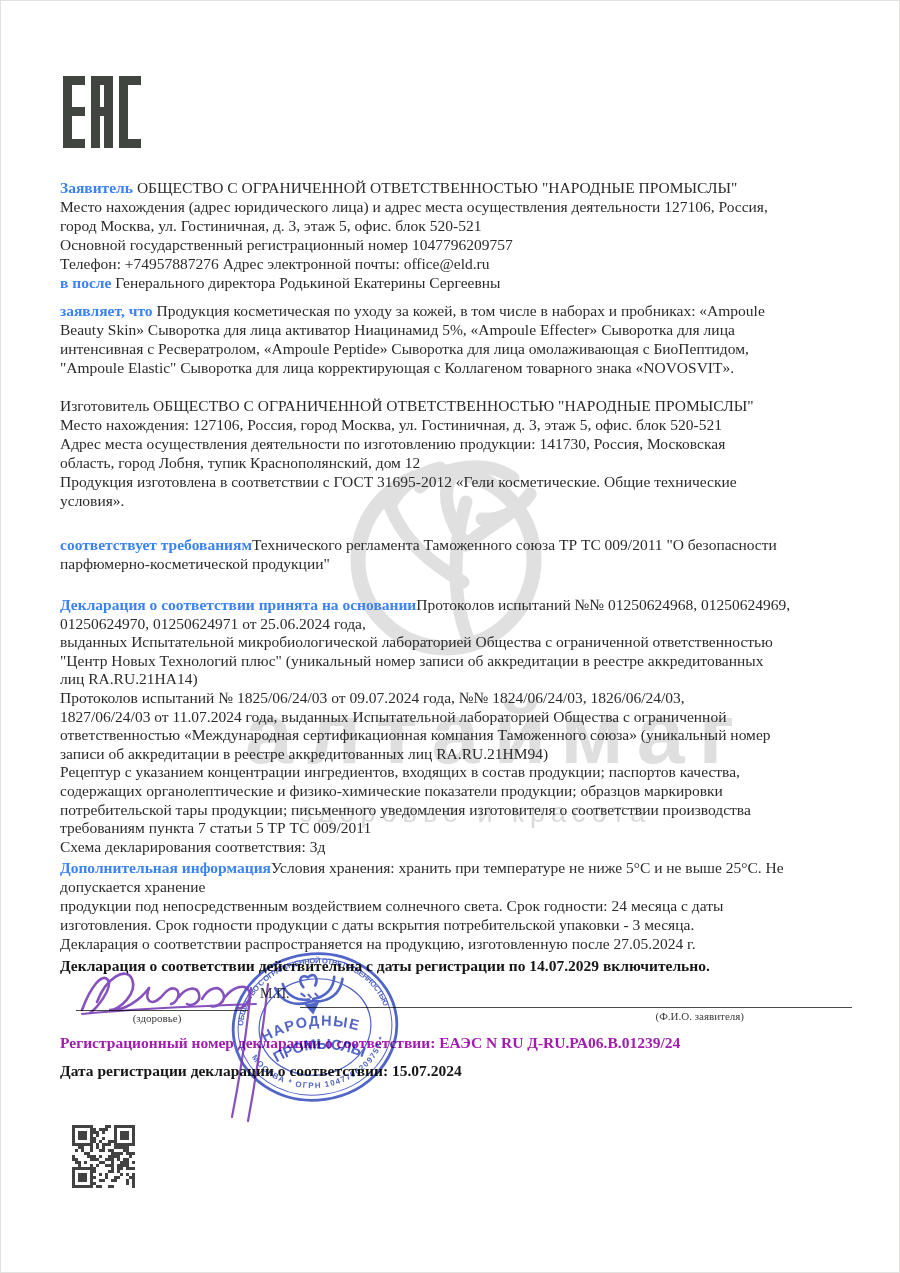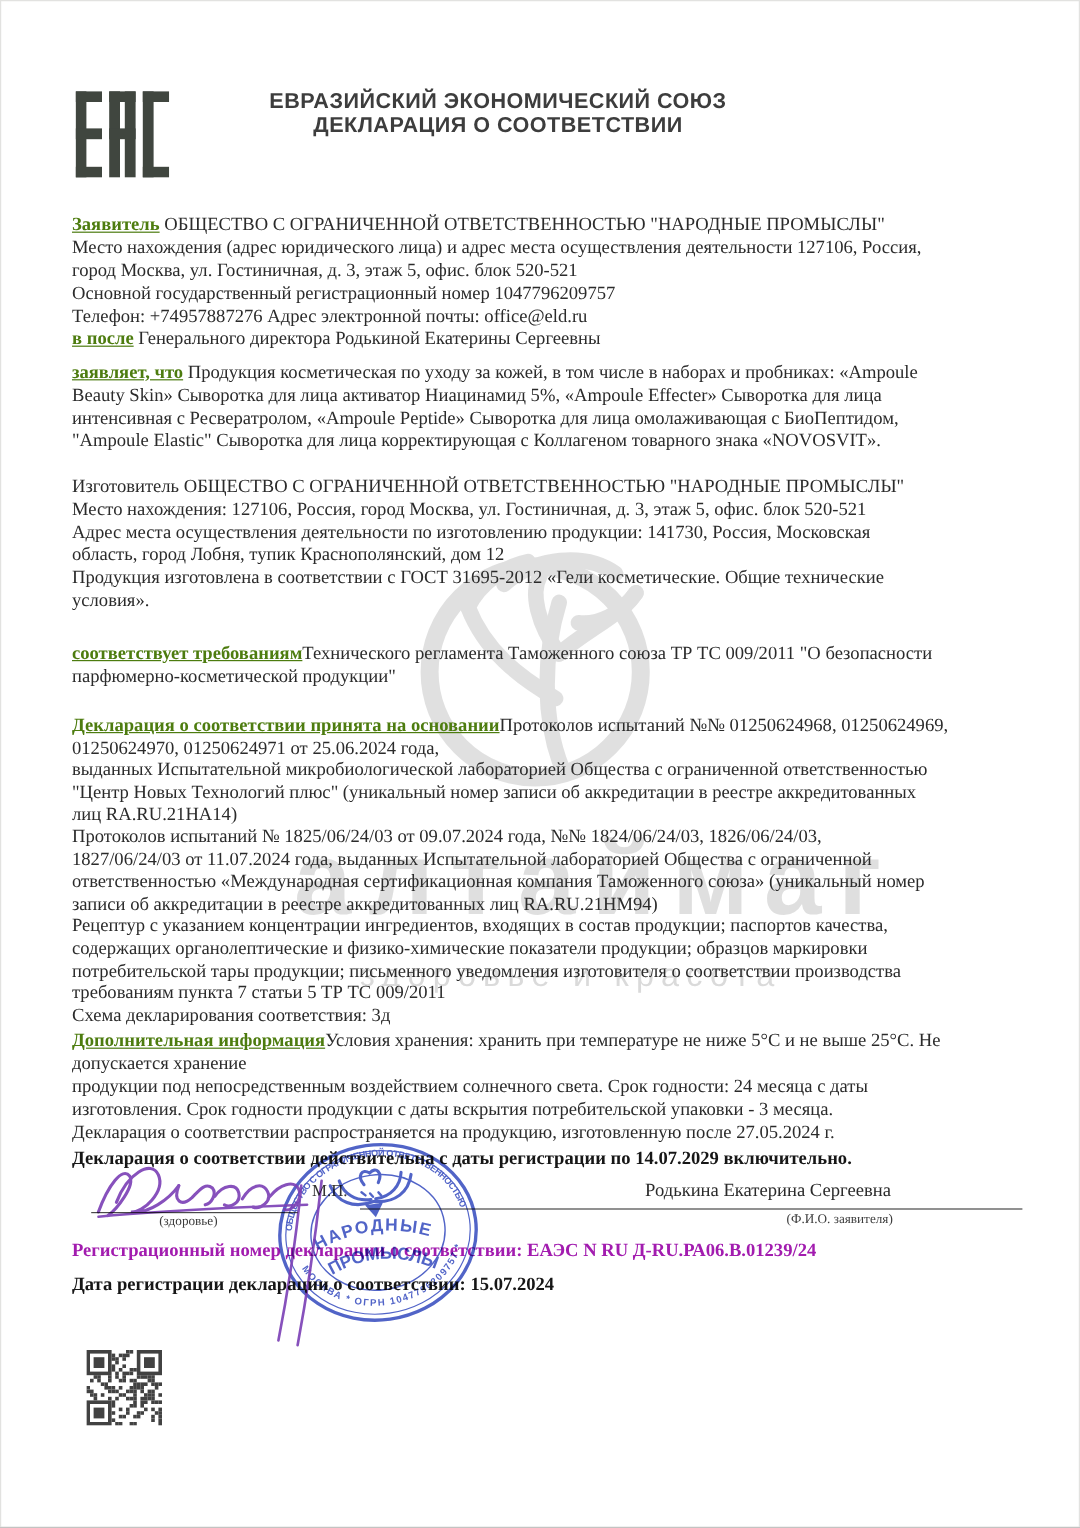--- a/index.html
+++ b/index.html
@@ -14,21 +14,21 @@
     position:absolute;left:115px;top:74px;width:600px;text-align:center;
     font-family:"Liberation Sans",sans-serif;font-weight:bold;font-size:18px;
     line-height:20px;color:#3d3d3d;letter-spacing:.4px;
   }
   .eac{position:absolute;left:63px;top:76px;}
   
   .sec{
     position:absolute;left:60px;width:808px;font-size:15.5px;line-height:19px;
     white-space:pre-line;margin:0;color:#2b2b2b;
   }
-  .sec b{color:#4d7c0f;text-decoration:underline;}
+  .sec b{color:#3b82f6;}
   .tight{line-height:18.6px;}
   .validity{position:absolute;left:60px;top:957px;width:808px;font-size:15.5px;font-weight:bold;color:#161616;}
   
   .sig-line-left{position:absolute;left:76px;top:1010px;width:172px;border-top:1.6px solid #4a4a4a;}
   .sig-caption{position:absolute;left:92px;top:1012px;width:130px;text-align:center;font-size:11px;color:#3c3c3c;}
   .mp-label{position:absolute;left:260px;top:986px;font-size:14px;color:#333;}
   .fio-line{position:absolute;left:300px;top:1007px;width:552px;border-top:1.6px solid #4a4a4a;}
   .fio-name{position:absolute;left:450px;top:984px;width:380px;text-align:center;font-size:15.5px;color:#2b2b2b;}
   .fio-caption{position:absolute;left:544px;top:1010px;width:200px;text-align:right;font-size:11px;color:#3c3c3c;}
   
@@ -82,24 +82,20 @@
         <rect x="28" y="0" width="9" height="72"></rect>
           <rect x="41" y="0" width="9" height="72"></rect>
         <rect x="28" y="0" width="22" height="9"></rect>
           <rect x="28" y="31" width="22" height="9"></rect>
         <rect x="56" y="0" width="9" height="72"></rect>
           <rect x="56" y="0" width="22" height="9"></rect>
         <rect x="56" y="63" width="22" height="9"></rect>
       </g>
     </svg>
 
-    <div class="title">
-      <div>ЕВРАЗИЙСКИЙ ЭКОНОМИЧЕСКИЙ СОЮЗ</div>
-      <div>ДЕКЛАРАЦИЯ О СООТВЕТСТВИИ</div>
-    </div>
 
     <p class="sec" style="top:178px"><b>Заявитель</b><span> ОБЩЕСТВО С ОГРАНИЧЕННОЙ ОТВЕТСТВЕННОСТЬЮ "НАРОДНЫЕ ПРОМЫСЛЫ"
 Место нахождения (адрес юридического лица) и адрес места осуществления деятельности 127106, Россия,
 город Москва, ул. Гостиничная, д. 3, этаж 5, офис. блок 520-521
 Основной государственный регистрационный номер 1047796209757
 Телефон: +74957887276 Адрес электронной почты: office@eld.ru
 </span><b>в после</b><span> Генерального директора Родькиной Екатерины Сергеевны</span></p>
 
     <p class="sec" style="top:301px"><b>заявляет, что</b><span> Продукция косметическая по уходу за кожей, в том числе в наборах и пробниках: «Ampoule
 Beauty Skin» Сыворотка для лица активатор Ниацинамид 5%, «Ampoule Effecter» Сыворотка для лица
@@ -135,21 +131,20 @@
 продукции под непосредственным воздействием солнечного света. Срок годности: 24 месяца с даты
 изготовления. Срок годности продукции с даты вскрытия потребительской упаковки - 3 месяца.
 Декларация о соответствии распространяется на продукцию, изготовленную после 27.05.2024 г.</span></p>
 
     <div class="validity">Декларация о соответствии действительна с даты регистрации по 14.07.2029 включительно.</div>
 
     <div class="sig-line-left"></div>
     <div class="sig-caption">(здоровье)</div>
     <div class="mp-label">М.П.</div>
     <div class="fio-line"></div>
-    <div class="fio-name">Родькина Екатерина Сергеевна</div>
     <div class="fio-caption">(Ф.И.О. заявителя)</div>
 
     <div class="reg-number">Регистрационный номер декларации о соответствии: ЕАЭС N RU Д-RU.РА06.В.01239/24</div>
     <div class="reg-date">Дата регистрации декларации о соответствии: 15.07.2024</div>
 
     <svg class="qr" id="qr" width="63" height="63" viewBox="0 0 63 63">
         <g fill="#424242">
           <rect x="0" y="30" width="3" height="3"></rect>
           <rect x="0" y="33" width="3" height="3"></rect>
           <rect x="3" y="24" width="3" height="3"></rect>

